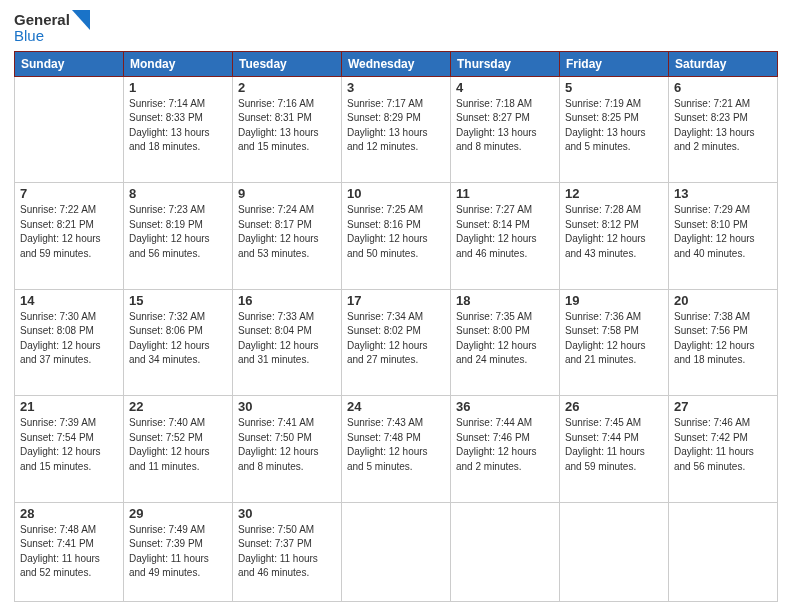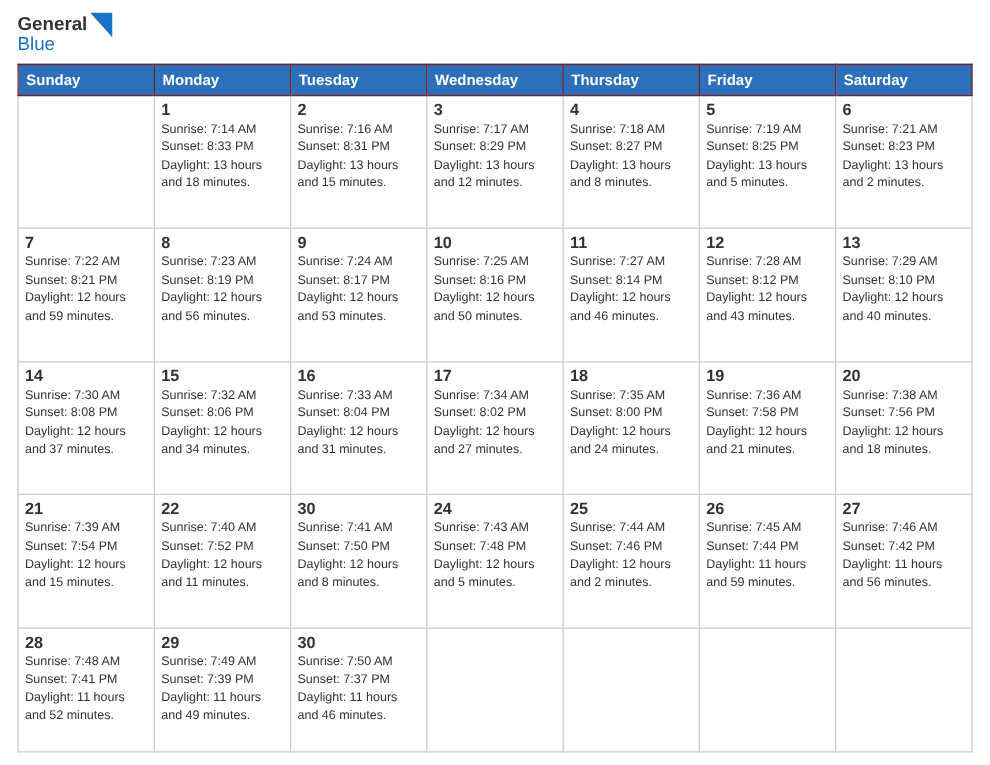--- a/index.html
+++ b/index.html
@@ -212,21 +212,21 @@
           </td>
           <td>
             <span class="day-number">30</span>
             <div class="day-info">Sunrise: 7:41 AM<br>Sunset: 7:50 PM<br>Daylight: 12 hours<br>and 8 minutes.</div>
           </td>
           <td>
             <span class="day-number">24</span>
             <div class="day-info">Sunrise: 7:43 AM<br>Sunset: 7:48 PM<br>Daylight: 12 hours<br>and 5 minutes.</div>
           </td>
           <td>
-            <span class="day-number">25</span>
+            <span class="day-number">36</span>
             <div class="day-info">Sunrise: 7:44 AM<br>Sunset: 7:46 PM<br>Daylight: 12 hours<br>and 2 minutes.</div>
           </td>
           <td>
             <span class="day-number">26</span>
             <div class="day-info">Sunrise: 7:45 AM<br>Sunset: 7:44 PM<br>Daylight: 11 hours<br>and 59 minutes.</div>
           </td>
           <td>
             <span class="day-number">27</span>
             <div class="day-info">Sunrise: 7:46 AM<br>Sunset: 7:42 PM<br>Daylight: 11 hours<br>and 56 minutes.</div>
           </td>

